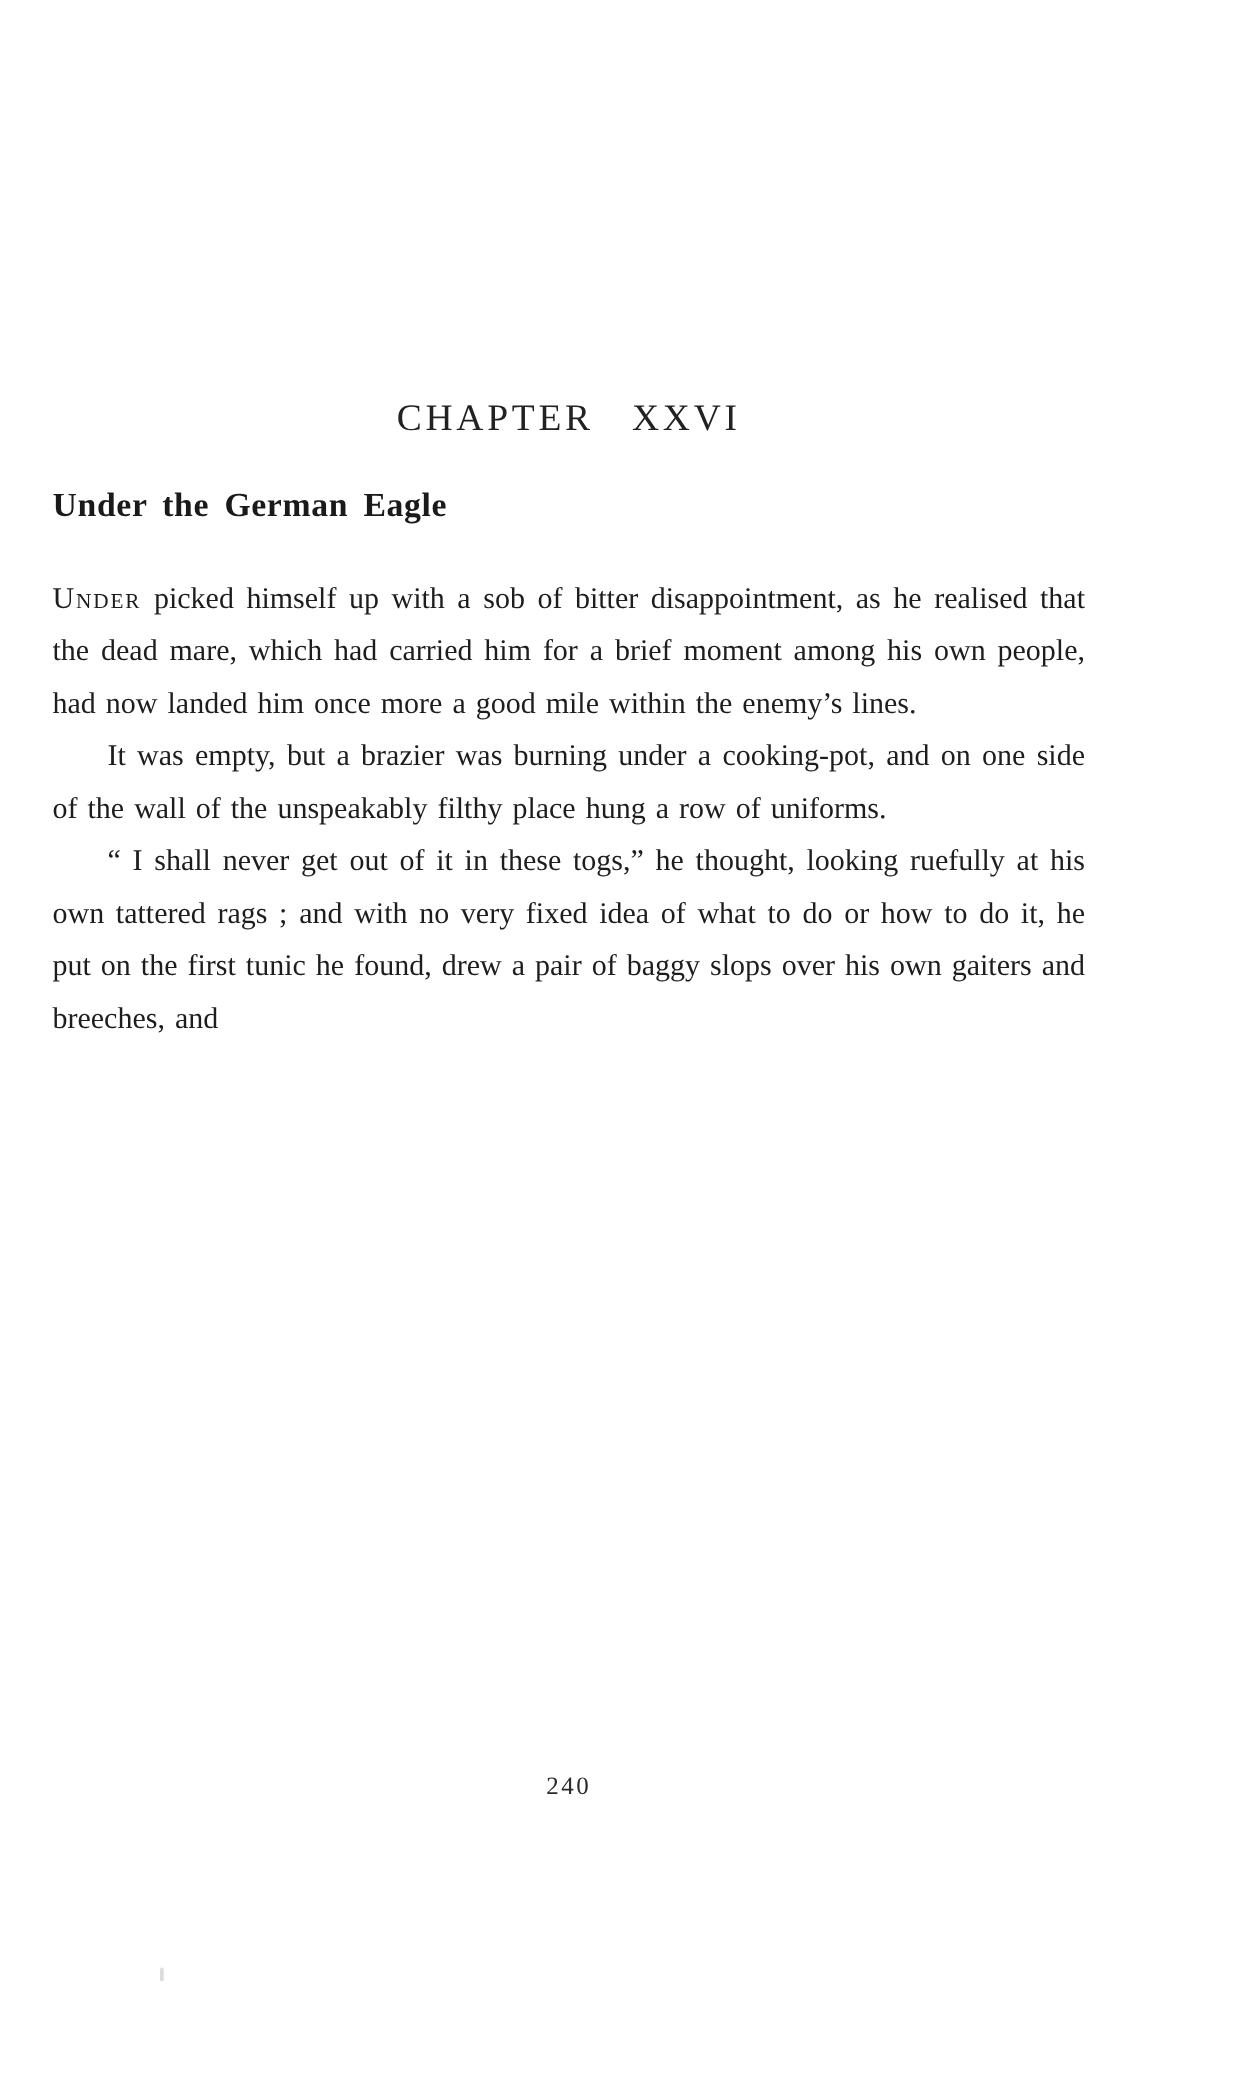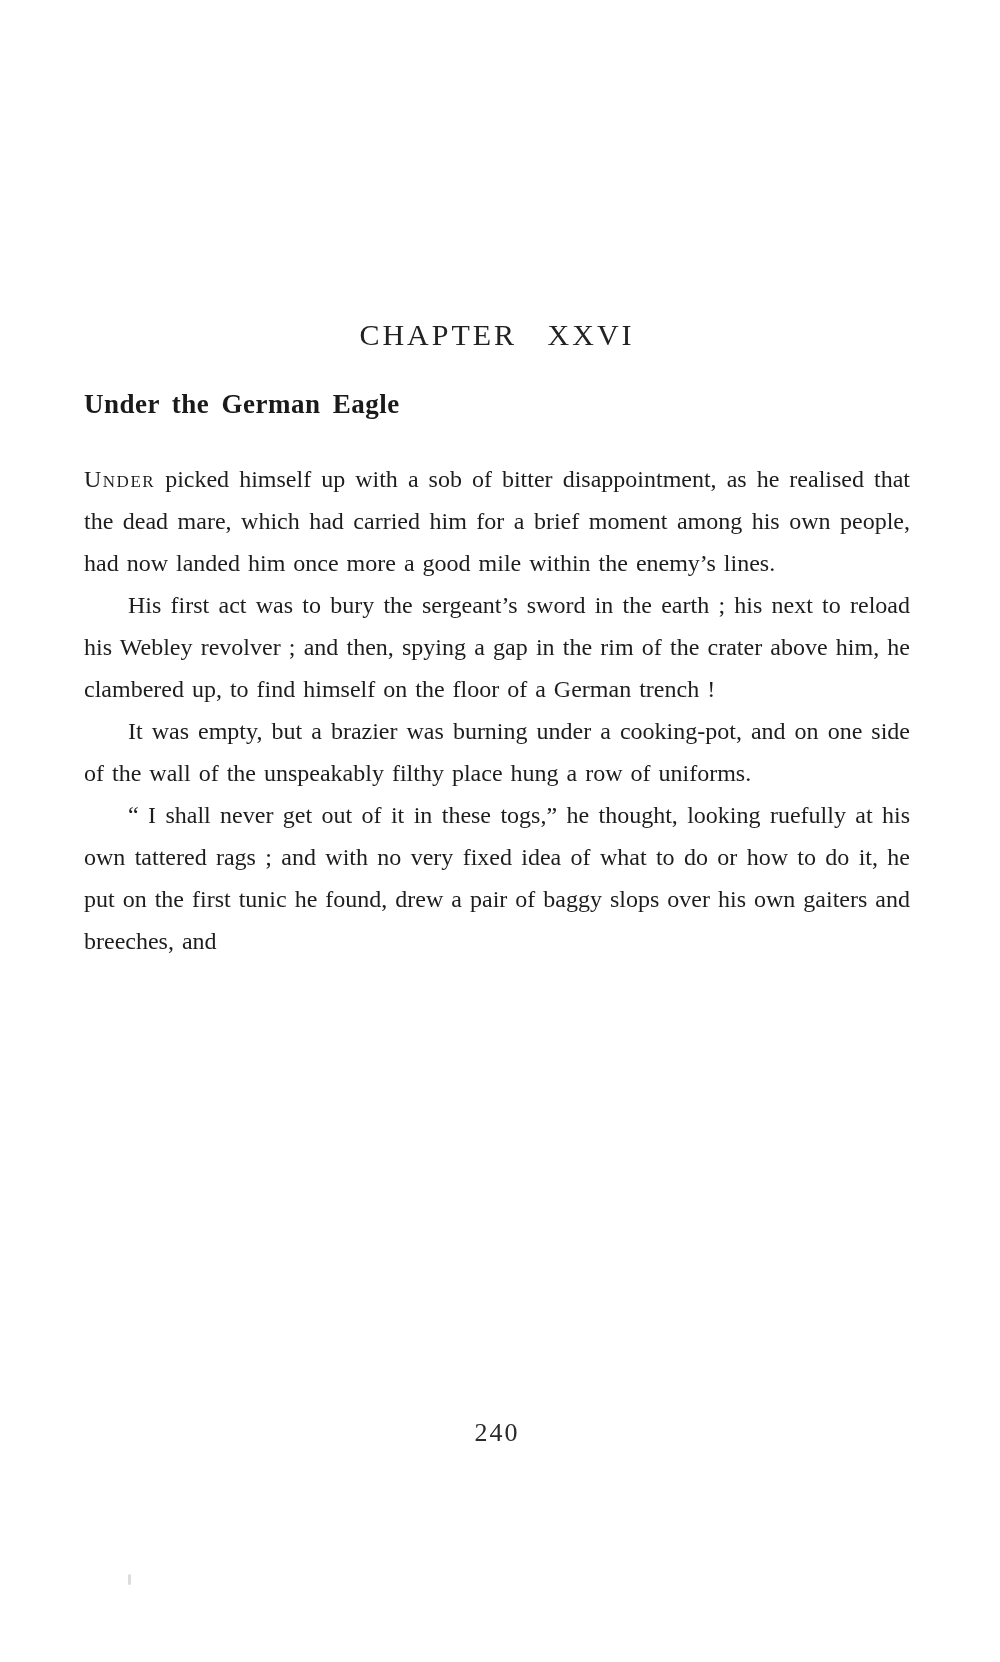--- a/index.html
+++ b/index.html
@@ -10,21 +10,21 @@
     width: 1000px;
     height: 1662px;
     background: #ffffff;
     color: #1c1c1c;
     font-family: "Liberation Serif", "DejaVu Serif", serif;
     overflow: hidden;
     position: relative;
   }
   .page {
     position: relative;
-    margin-left: 84px;
+    margin-left: 42px;
     width: 826px;
     padding-top: 318px;
     box-sizing: border-box;
     height: 1530px;
   }
   h1.chapter-heading {
     margin: 0;
     font-size: 30px;
     line-height: 1.1;
     font-weight: normal;
@@ -59,21 +59,21 @@
   .smallcaps {
     font-variant: small-caps;
     letter-spacing: 1.5px;
   }
   .page-number {
     position: absolute;
     top: 1418px;
     left: 0;
     width: 100%;
     text-align: center;
-    font-size: 26px;
+    font-size: 20px;
     letter-spacing: 2px;
     color: #2a2a2a;
   }
   .scan-mark {
     position: absolute;
     left: 128px;
     top: 1574px;
     width: 3px;
     height: 11px;
     background: #9a9a9a;
@@ -87,21 +87,20 @@
 <main class="page">
 
   <h1 class="chapter-heading">CHAPTER XXVI</h1>
 
   <h2 class="chapter-title">Under the German Eagle</h2>
 
   <section class="body-text">
 
     <p class="body-para"><span class="smallcaps">Under</span><span> picked himself up with a sob of bitter disappointment, as he realised that the dead mare, which had carried him for a brief moment among his own people, had now landed him once more a good mile within the enemy’s lines.</span></p>
 
-    <p class="body-para indent">His first act was to bury the sergeant’s sword in the earth&nbsp;; his next to reload his Webley revolver&nbsp;; and then, spying a gap in the rim of the crater above him, he clambered up, to find himself on the floor of a German trench&nbsp;!</p>
 
 
     <p class="body-para indent">It was empty, but a brazier was burning under a cooking-pot, and on one side of the wall of the unspeakably filthy place hung a row of uniforms.</p>
 
     <p class="body-para indent">“&nbsp;I shall never get out of it in these togs,” he thought, looking ruefully at his own tattered rags&nbsp;; and with no very fixed idea of what to do or how to do it, he put on the first tunic he found, drew a pair of baggy slops over his own gaiters and breeches, and</p>
 
   </section>
 
   <div class="page-number">240</div>
 

